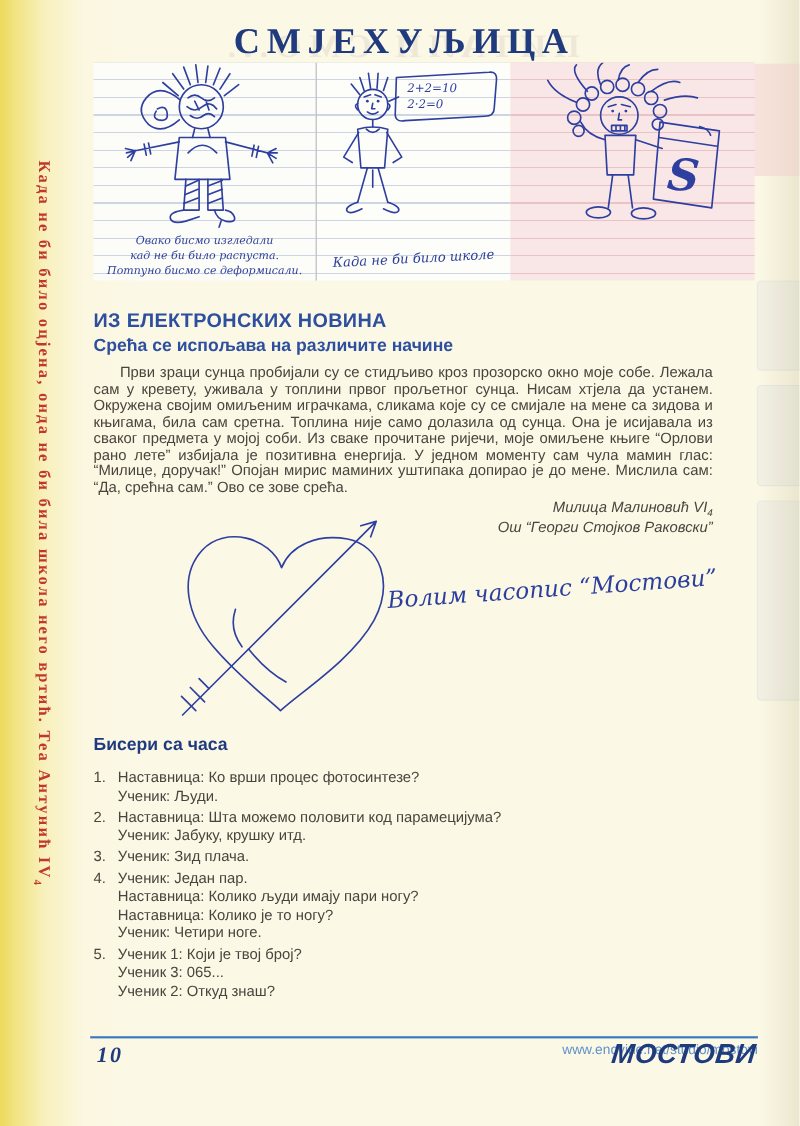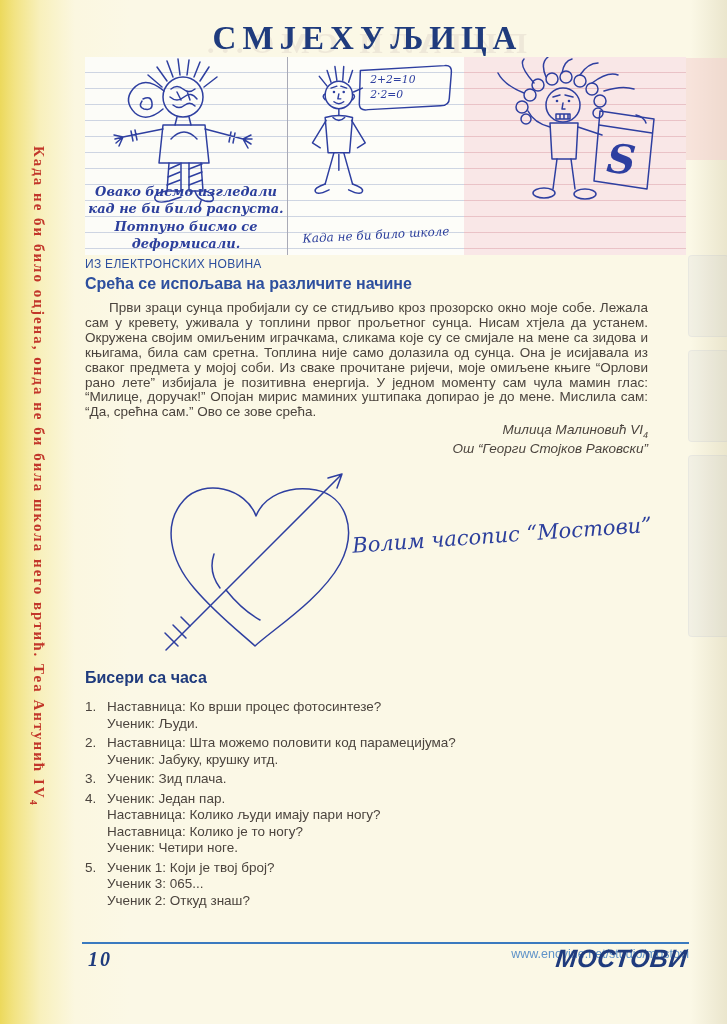--- a/index.html
+++ b/index.html
@@ -44,31 +44,31 @@
   .panel2{width:176px; background-color:#fdfdf9;}
   .panel3{width:222px; background-color:#f9e7e7;
     background-image:repeating-linear-gradient(180deg, rgba(0,0,0,0) 0px, rgba(0,0,0,0) 15px, rgba(215,150,160,0.45) 15px, rgba(215,150,160,0.45) 16px);
   }
   .doodle{display:block;}
   .caption{
     position:absolute; width:100%; text-align:center;
     font-family:"DejaVu Serif", serif; font-style:italic;
     color:#2c3f9c; line-height:1.35;
   }
-  .cap1{bottom:2px; font-size:13px;font-weight:bold;}
+  .cap1{bottom:2px; font-size:10px;}
   .cap2{bottom:12px; font-size:12px; transform:rotate(-3deg);}
   .cap3{bottom:6px; font-size:12px;}
   .ink{stroke:#2e3fa0; fill:none; stroke-width:1.5; stroke-linecap:round; stroke-linejoin:round;}
   .ink-fill{fill:#2e3fa0; stroke:none;}
   .bubble-text{fill:#2e3fa0; font-family:"DejaVu Serif", serif; font-style:italic; font-size:11px;}
   .bag-letter{fill:#2e3fa0; font-family:"DejaVu Serif", serif; font-style:italic; font-weight:bold; font-size:40px;}
 
   
   .article{position:absolute; left:85px; top:257px; width:563px;}
-  .kicker{font-size:12px; font-weight:normal; color:#2d4f9e; letter-spacing:0.3px;}
+  .kicker{font-size:18px; font-weight:bold; color:#2d4f9e; letter-spacing:0.3px;margin-top:24px;}
   .headline{font-size:16px; font-weight:bold; color:#2d4f9e; margin-top:4px;}
   .body-text{
     margin-top:8px; font-size:13.5px; line-height:14.9px; color:#4b443e;
     text-align:justify; text-indent:24px;
   }
   .byline-block{margin-top:2px; text-align:right; font-style:italic; font-size:13.5px; color:#4b443e; line-height:1.25;}
   .byline-block sub{font-size:9px;}
 
   
   .heart-figure{position:absolute; left:138px; top:458px;}

